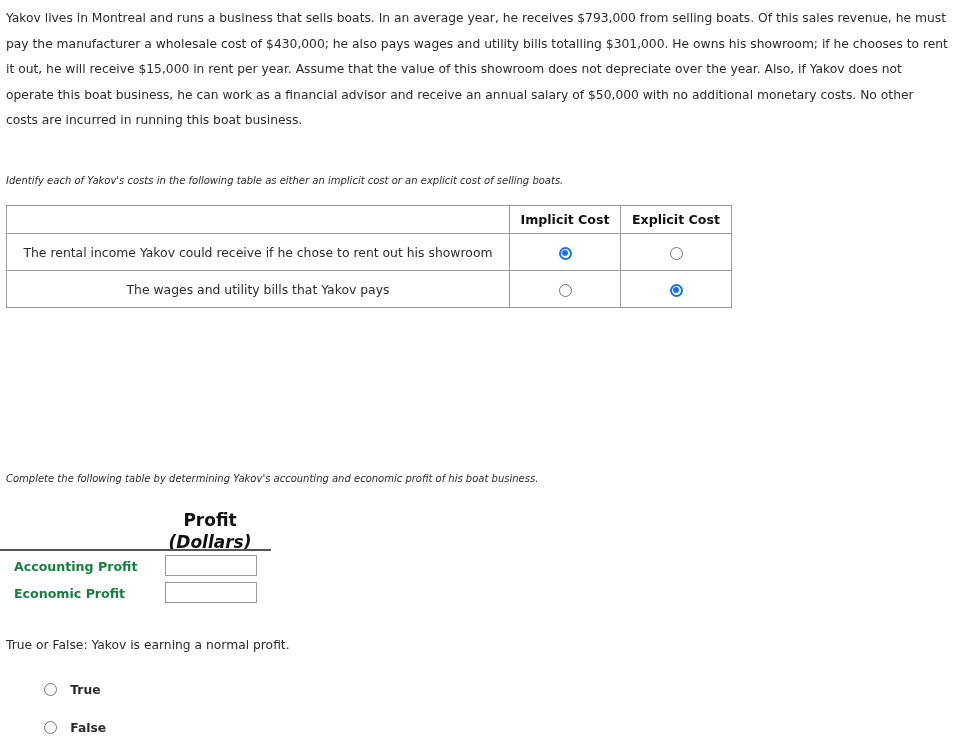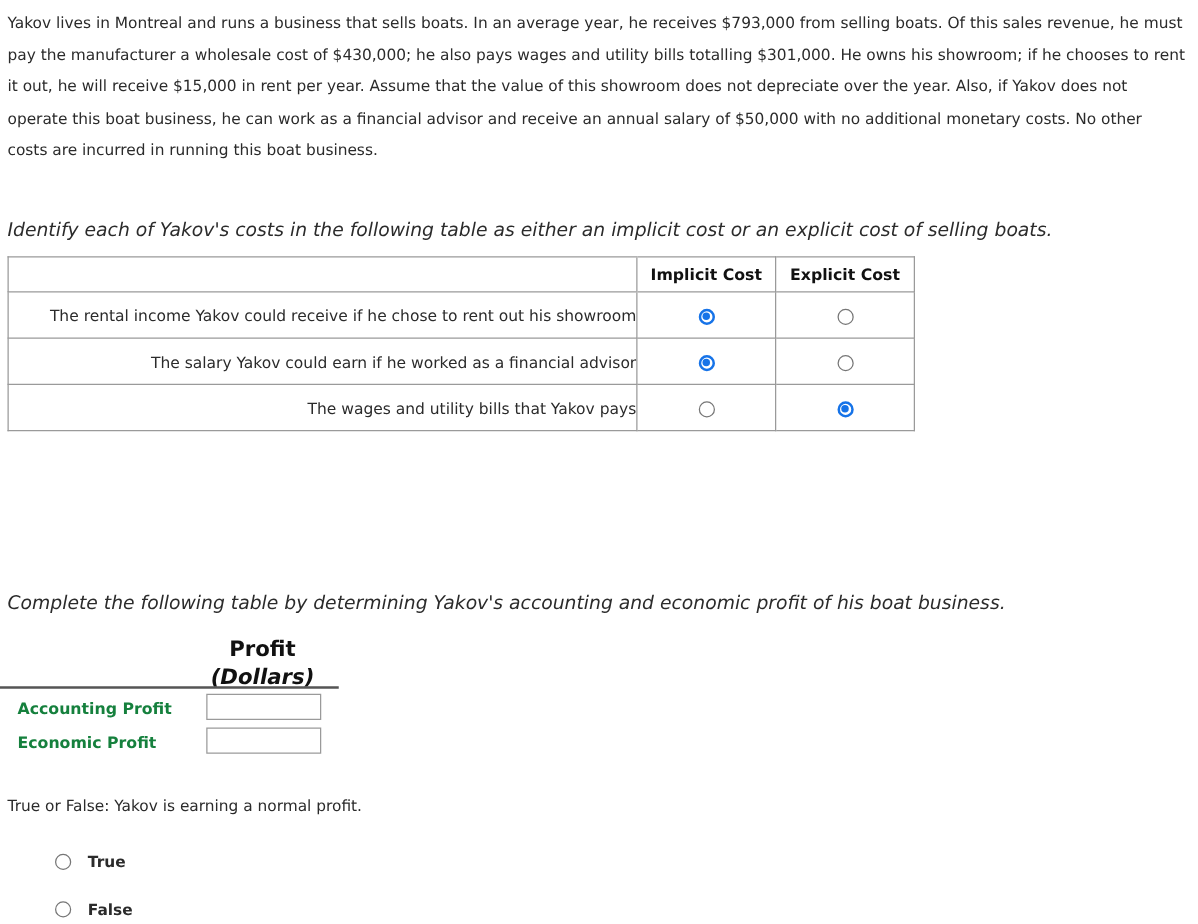--- a/index.html
+++ b/index.html
@@ -25,21 +25,21 @@
     font-size: 12.3px;
     line-height: 25.5px;
     color: #2b2b2b;
     text-align: left;
   }
 
   
   .prompt-italic {
     position: absolute;
     font-style: italic;
-    font-size: 15px;
+    font-size: 10px;
     color: #2b2b2b;
     white-space: nowrap;
   }
   #prompt-costs { left: 6px; top: 175px; }
   #prompt-profit { left: 6px; top: 473px; }
 
   
   .cost-table-wrap {
     position: absolute;
     left: 6px;
@@ -65,21 +65,21 @@
   }
   table.cost-table th.blank-head { border-right: none; }
   table.cost-table tbody td {
     height: 36px;
     font-size: 12.4px;
     color: #2b2b2b;
   }
   td.cost-label {
     padding-left: 11px;
     border-right: none;
-    text-align: right;
+    text-align: center;
   }
   td.cost-choice {
     border-left: none;
     border-right: none;
     text-align: center;
   }
   td.cost-choice.last { border-right: 1px solid #9a9a9a; }
 
   
   .radio {
@@ -217,29 +217,20 @@
       <tr>
         <td class="cost-label">The rental income Yakov could receive if he chose to rent out his showroom</td>
         <td class="cost-choice">
           <span class="radio checked"></span>
         </td>
         <td class="cost-choice last">
           <span class="radio"></span>
         </td>
       </tr>
       <tr>
-        <td class="cost-label">The salary Yakov could earn if he worked as a financial advisor</td>
-        <td class="cost-choice">
-          <span class="radio checked"></span>
-        </td>
-        <td class="cost-choice last">
-          <span class="radio"></span>
-        </td>
-      </tr>
-      <tr>
         <td class="cost-label">The wages and utility bills that Yakov pays</td>
         <td class="cost-choice">
           <span class="radio"></span>
         </td>
         <td class="cost-choice last">
           <span class="radio checked"></span>
         </td>
       </tr>
     </tbody>
   </table>

